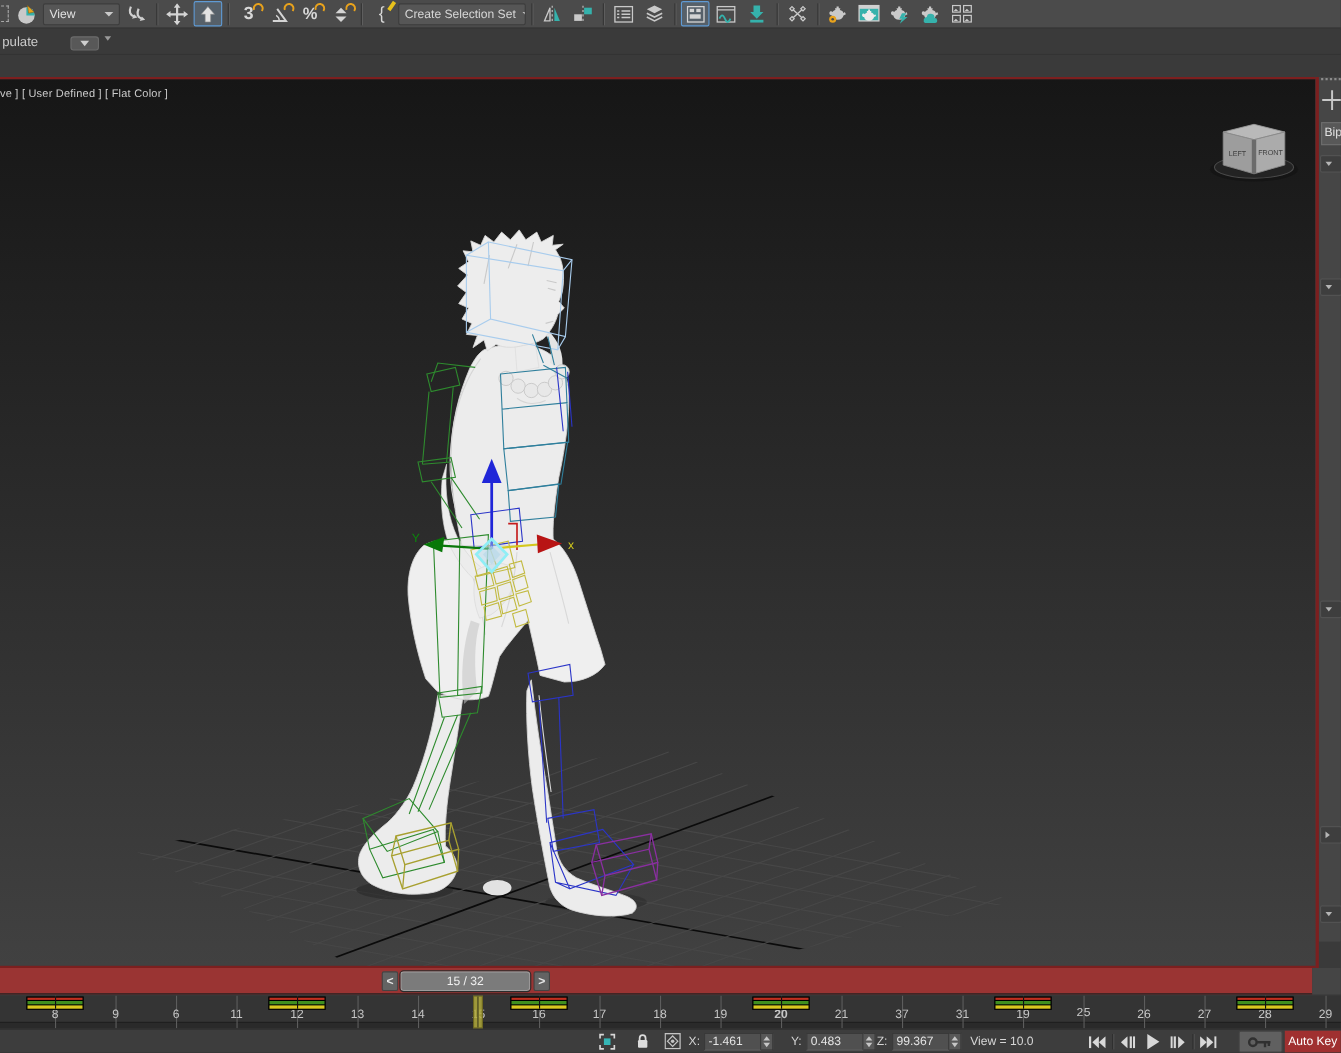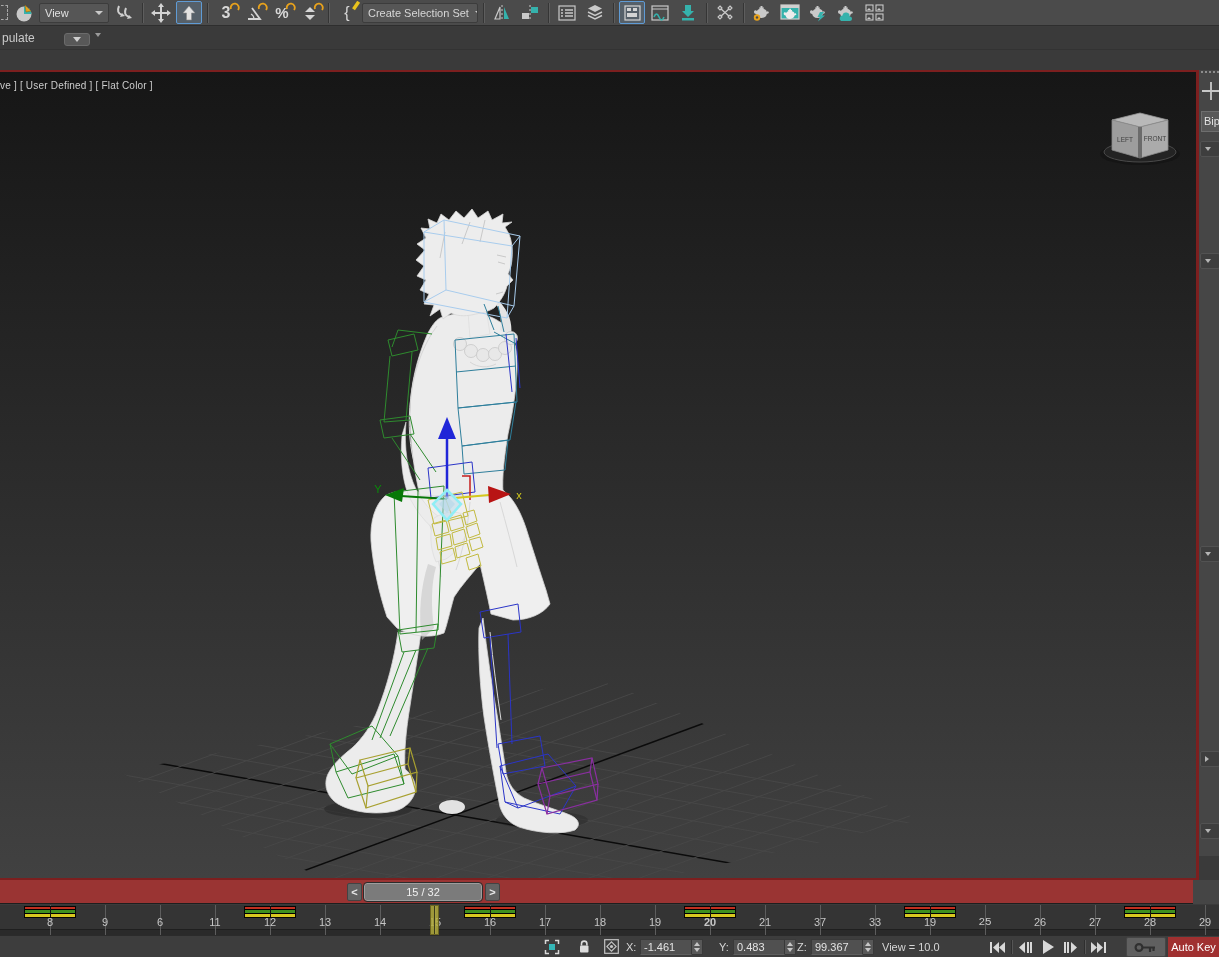--- a/index.html
+++ b/index.html
@@ -544,21 +544,21 @@
       <div class="tb-num" style="left: 600px;">18</div>
       <div class="tb-tick" style="left: 655px;"></div>
       <div class="tb-num" style="left: 655px;">19</div>
       <div class="tb-tick" style="left: 710px;"></div>
       <div class="tb-num" style="left: 710px; font-weight: bold;">20</div>
       <div class="tb-tick" style="left: 765px;"></div>
       <div class="tb-num" style="left: 765px;">21</div>
       <div class="tb-tick" style="left: 820px;"></div>
       <div class="tb-num" style="left: 820px;">37</div>
       <div class="tb-tick" style="left: 875px;"></div>
-      <div class="tb-num" style="left: 875px;">33</div>
+      <div class="tb-num" style="left: 875px;">31</div>
       <div class="tb-tick" style="left: 930px;"></div>
       <div class="tb-num" style="left: 930px;">19</div>
       <div class="tb-tick" style="left: 985px;"></div>
       <div class="tb-num" style="left: 985px; font-family: Liberation Mono, monospace;">25</div>
       <div class="tb-tick" style="left: 1040px;"></div>
       <div class="tb-num" style="left: 1040px;">26</div>
       <div class="tb-tick" style="left: 1095px;"></div>
       <div class="tb-num" style="left: 1095px;">27</div>
       <div class="tb-tick" style="left: 1150px;"></div>
       <div class="tb-num" style="left: 1150px;">28</div>

